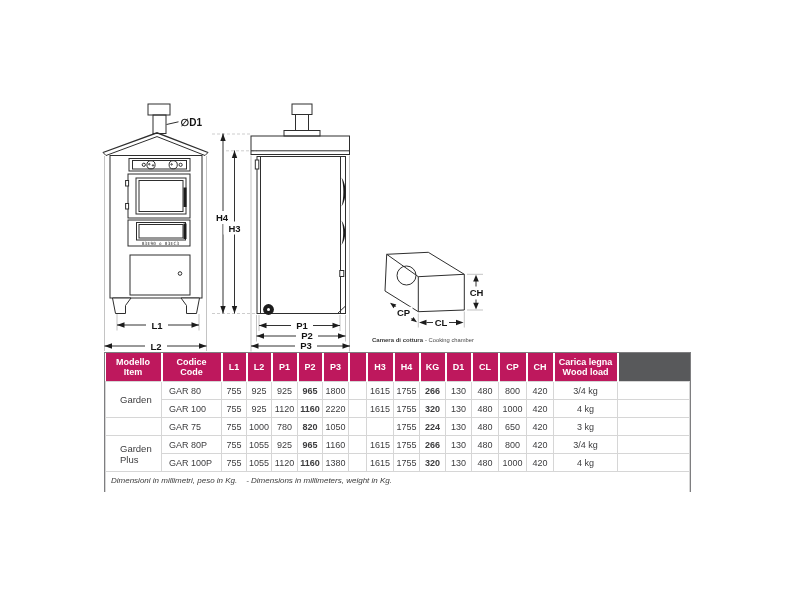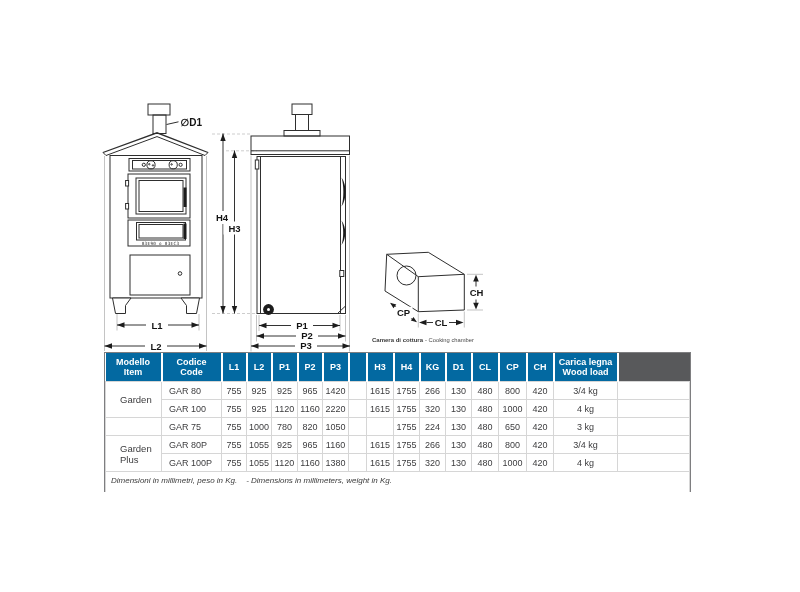--- a/index.html
+++ b/index.html
@@ -16,29 +16,29 @@
   .blk{fill:#1c1c1c;stroke:none;}
   .whitebg{fill:#ffffff;stroke:none;}
   .dimlab{font:bold 9.5px "Liberation Sans",sans-serif;fill:#141414;text-anchor:middle;}
   .dimlabL{font:bold 10px "Liberation Sans",sans-serif;fill:#141414;text-anchor:start;}
   .cap-b{font:bold 6px "Liberation Sans",sans-serif;fill:#3a3a3a;text-anchor:start;}
   .cap-r{font:5.8px "Liberation Sans",sans-serif;fill:#4a4a4a;text-anchor:start;}
   .digits{font:4.3px "DejaVu Sans Mono",monospace;fill:#2e2e2e;text-anchor:middle;letter-spacing:.3px;}
   
   #spec-table-wrap{position:absolute;left:104px;top:352px;border:1px solid #7e7e80;}
   table{border-collapse:collapse;table-layout:fixed;}
-  th{background:#0369a1;color:#fff;font-size:9px;font-weight:bold;line-height:10px;
+  th{background:#be185d;color:#fff;font-size:9px;font-weight:bold;line-height:10px;
      text-align:center;padding:0;height:28px;border-left:2px solid #fff;}
   th:first-child{border-left:none;}
   th.gray{background:#58595b;}
   td{border:1px solid #d6d6d6;font-size:9px;color:#3c3c3e;text-align:center;
      height:17px;padding:0;background:#fff;}
   td.model{text-align:left;padding-left:14px;font-size:9.5px;}
   td.code{text-align:left;padding-left:7px;}
-  td.b{font-weight:normal;}
+  td.b{font-weight:bold;}
   td.foot{font-size:8px;font-style:italic;text-align:left;padding:2px 0 16px 5px;
           height:13px;white-space:pre;color:#3b3b3b;}
 </style>
 </head>
 <body>
 
 <div id="page">
 
   <svg id="drawing" width="800" height="360" viewBox="0 0 800 360">
 
@@ -267,21 +267,21 @@
             </th>
         <th class="gray"></th>
       </tr>
       <tr>
         <td class="model" rowspan="2">Garden</td>
         <td class="code">GAR 80</td>
         <td>755</td>
         <td>925</td>
         <td>925</td>
         <td class="b">965</td>
-        <td>1420</td>
+        <td>1800</td>
         <td></td>
         <td>1615</td>
         <td>1755</td>
         <td class="b">266</td>
         <td>130</td>
         <td>480</td>
         <td>800</td>
         <td>420</td>
         <td>3/4 kg</td>
         <td></td>

